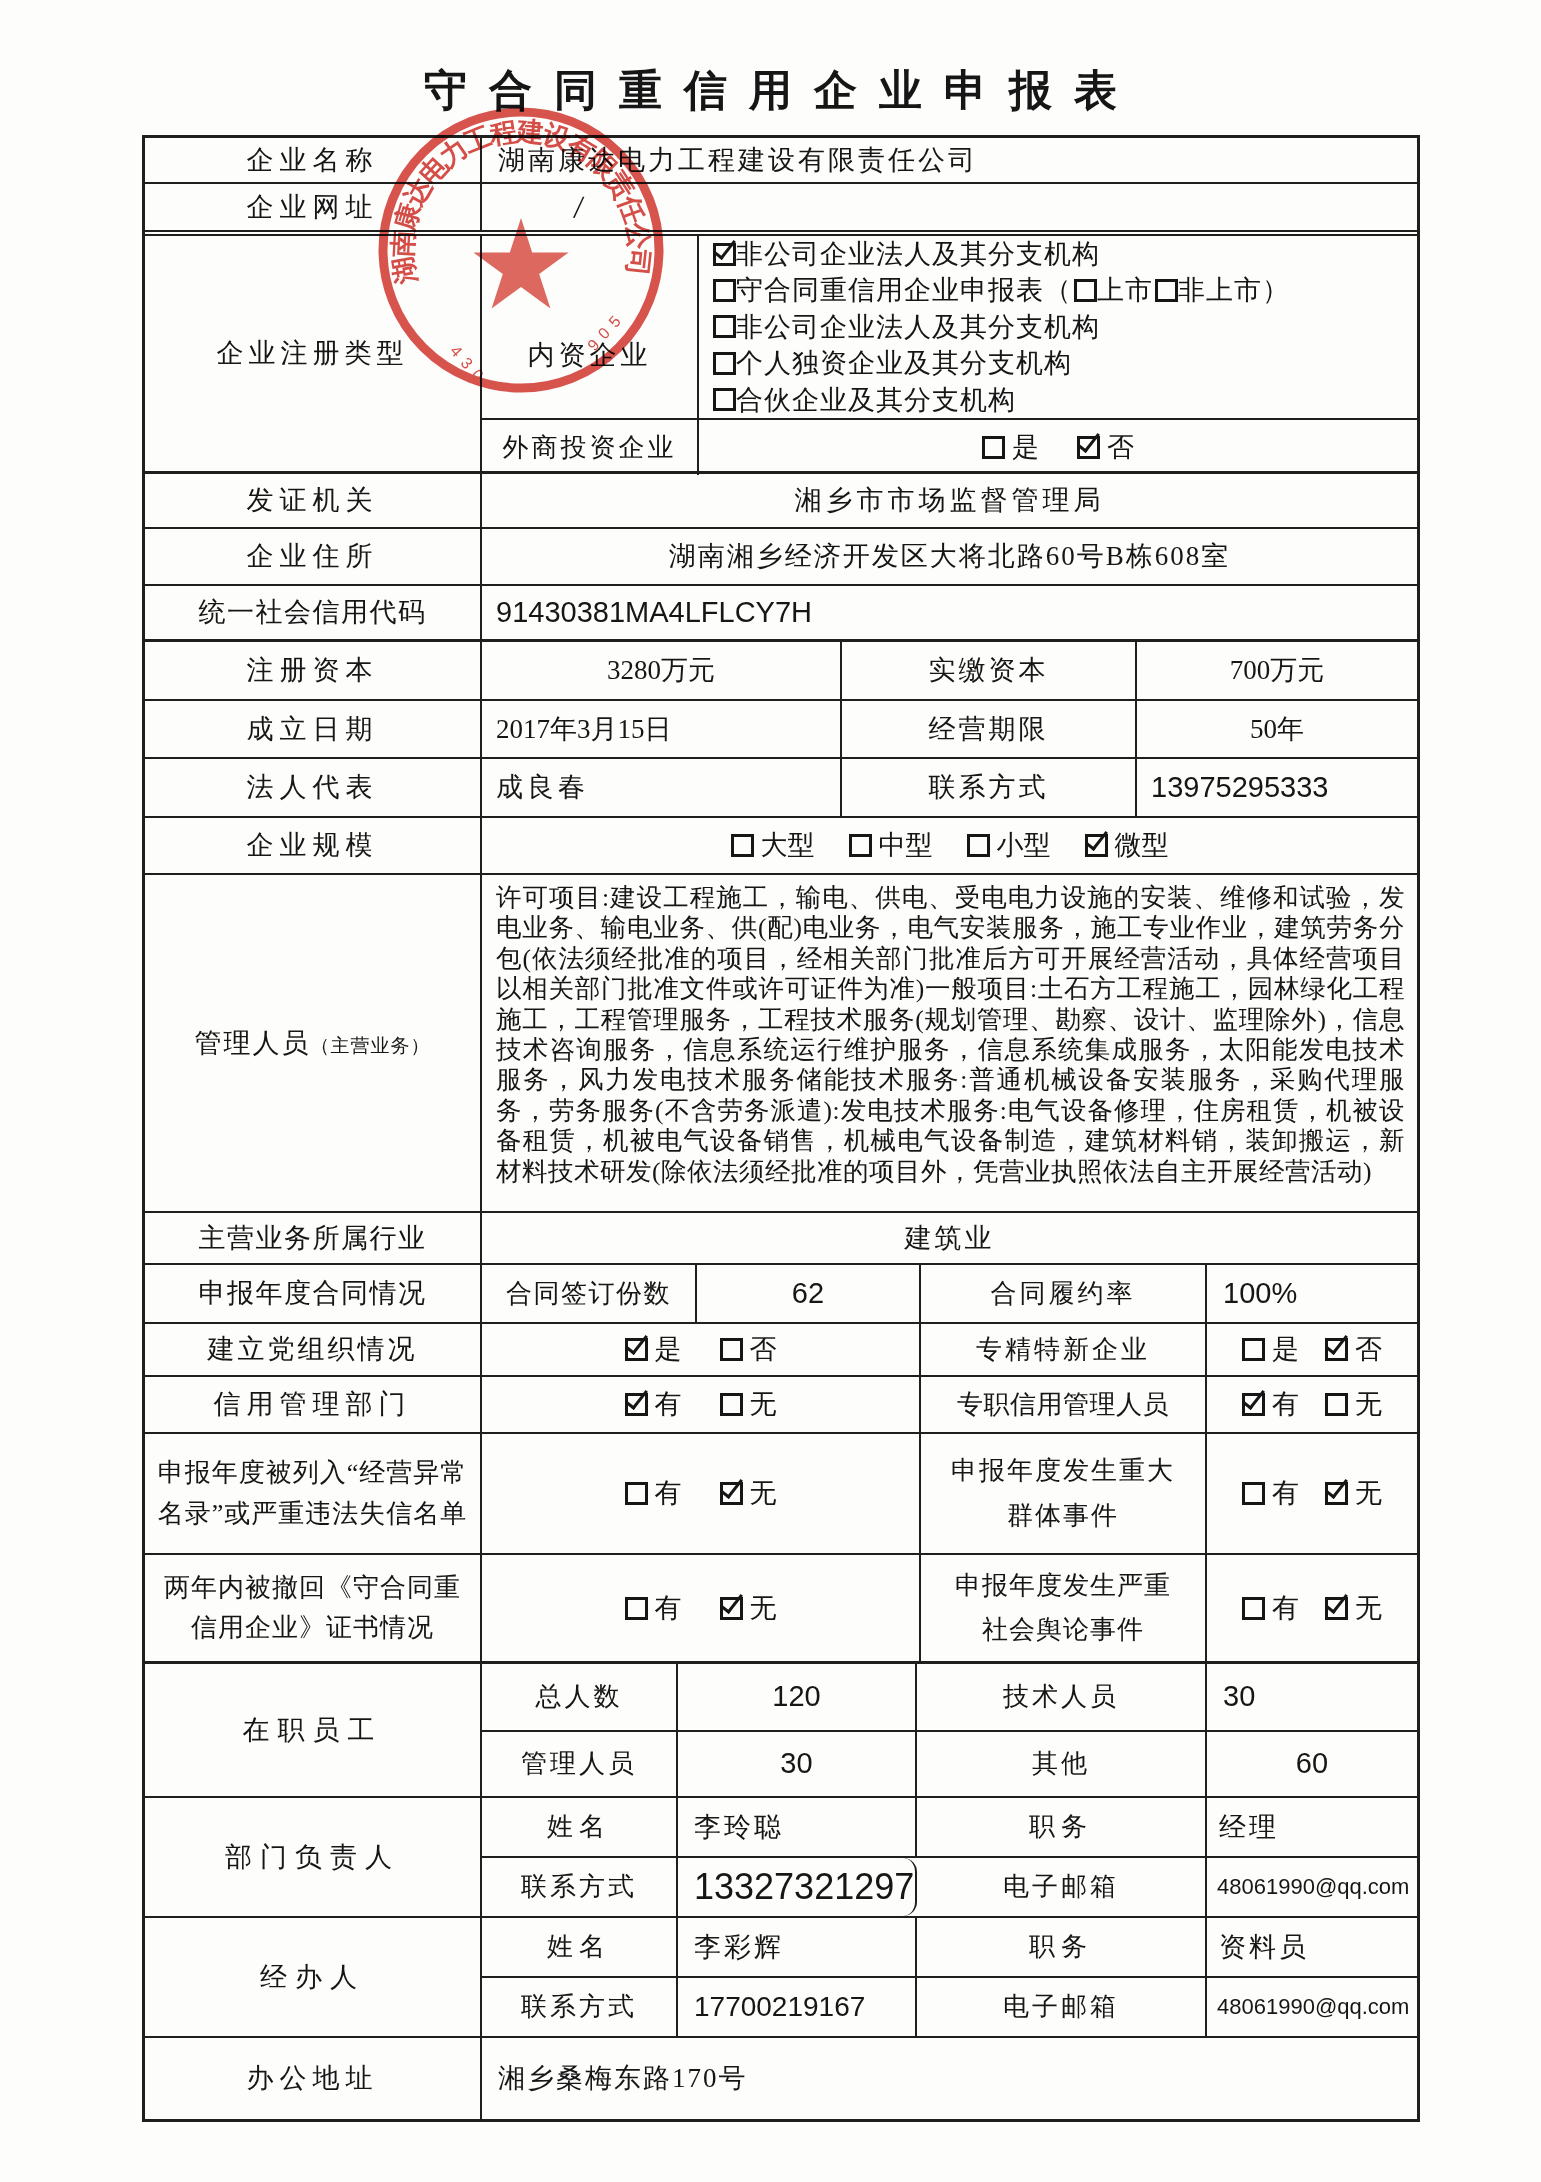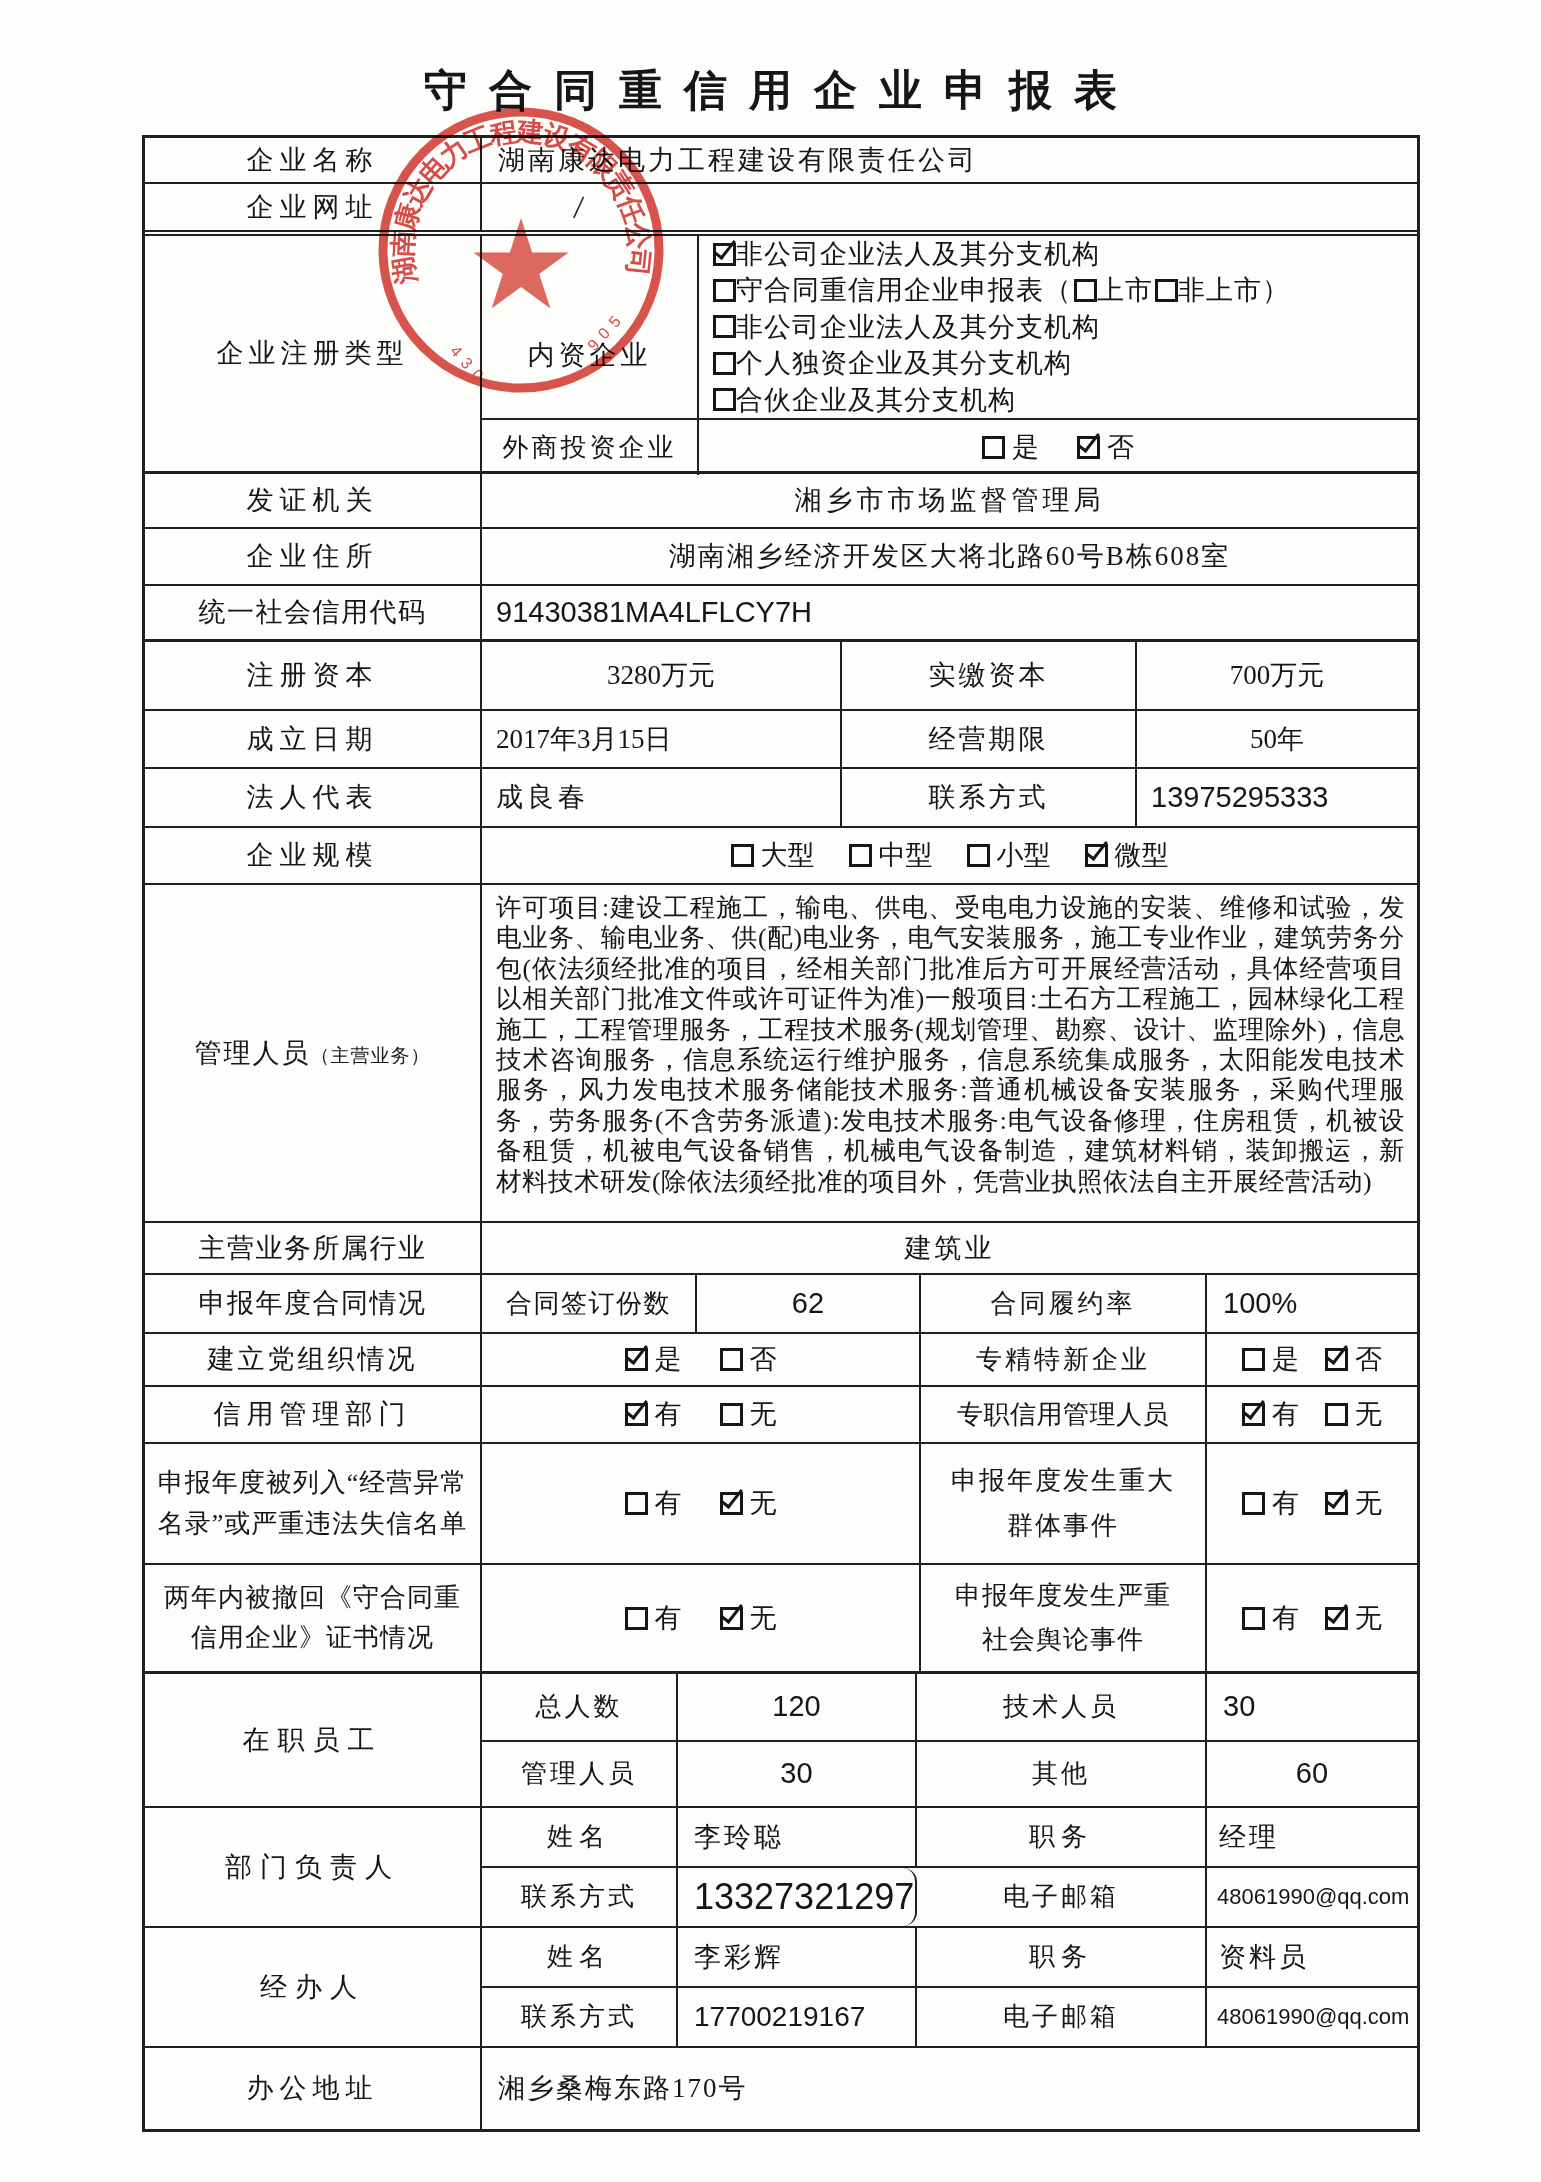--- a/index.html
+++ b/index.html
@@ -35,21 +35,21 @@
   .small{font-size:26px;}
   .left{justify-content:flex-start;text-align:left;padding-left:16px;}
   .prt{font-family:"Liberation Sans", sans-serif;}
   .email{font-size:22px;}
   .stack{flex:1;display:flex;flex-direction:column;min-width:0;}
   .srow{display:flex;align-items:stretch;border-bottom:2px solid #1f1f1f;box-sizing:border-box;flex:1;}
   .srow:last-child{border-bottom:none;}
   
   .h-name{height:46px}.h-web{height:52px}.h-reg{height:238px}
   .h-auth{height:55px}.h-addr{height:57px}.h-uscc{height:56px}
-  .h-cap{height:69px}.h-found{height:58px}.h-legal{height:59px}
+  .h-cap{height:59px}.h-found{height:58px}.h-legal{height:59px}
   .h-scale{height:57px}.h-scope{height:338px}.h-ind{height:52px}
   .h-con{height:59px}.h-party{height:53px}.h-credit{height:57px}
   .h-abn{height:121px}.h-rev{height:109px}.h-staff{height:134px}
   .h-dept{height:120px}.h-hand{height:120px}.h-off{height:81px}
   
   .w217{flex:0 0 217px;width:217px;}
   .w360{flex:0 0 360px;width:360px;}
   .w295{flex:0 0 295px;width:295px;}
   .w215{flex:0 0 215px;width:215px;}
   .w224{flex:0 0 224px;width:224px;}

